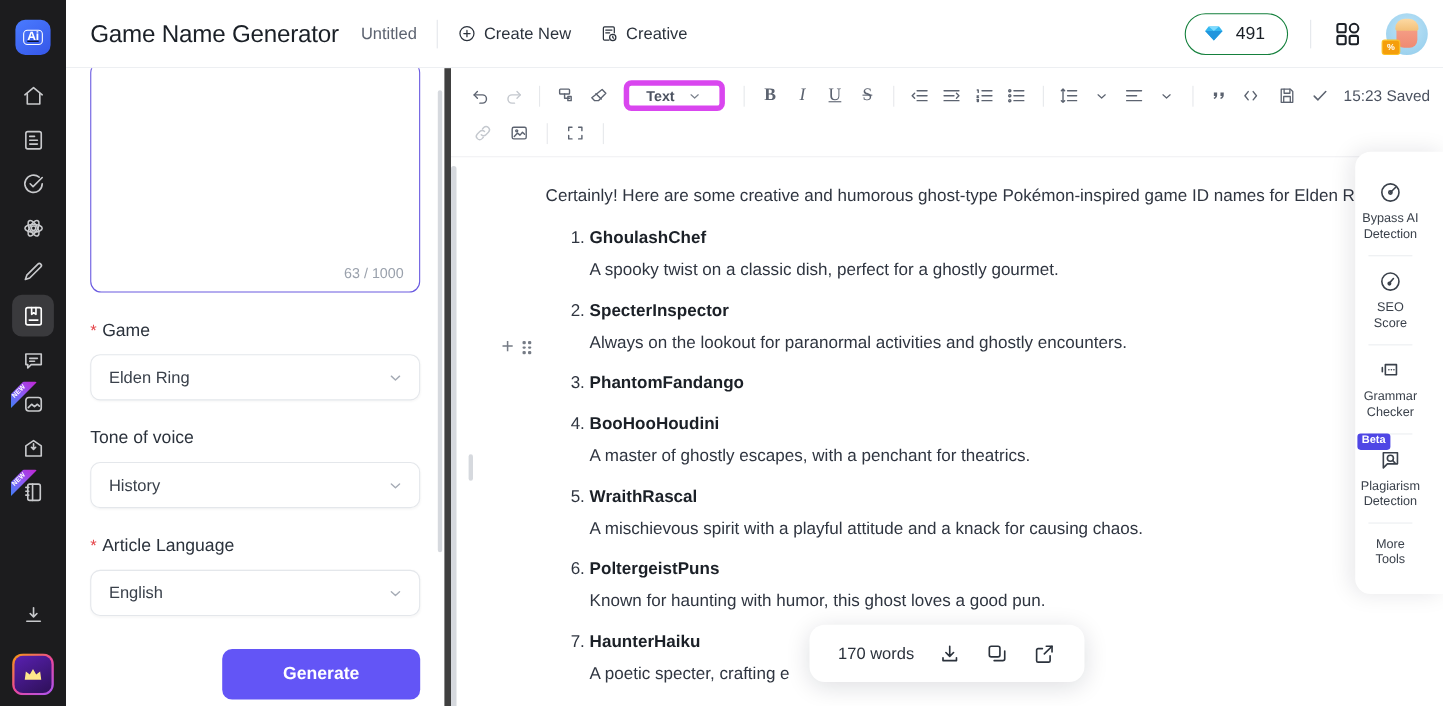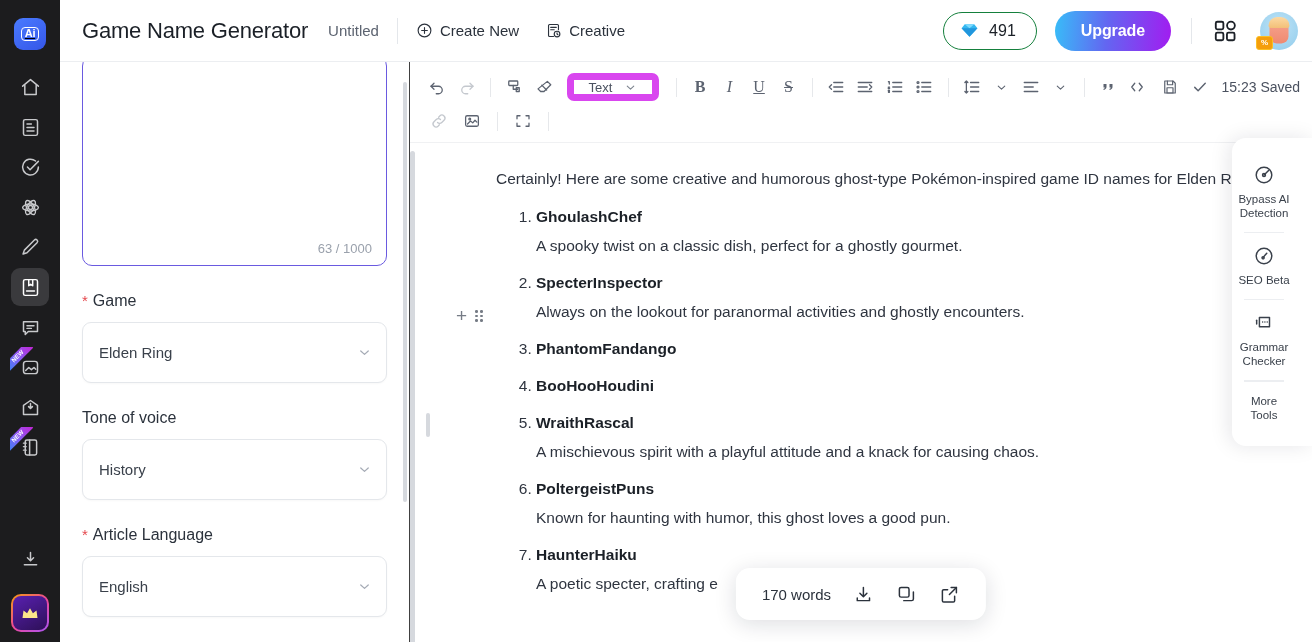--- a/index.html
+++ b/index.html
@@ -105,35 +105,35 @@
     color: #fff; font-size: 8px; font-weight: 700; border-radius: 3px;
     padding: 1px 4px; line-height: 10px; border: 1px solid #fbbf24;
   }
 
   
   .body { flex: 1; display: flex; min-height: 0; position: relative; }
 
   
   .form-panel {
     width: 350px; flex: 0 0 350px; background: #fff; position: relative;
-    padding: 0 22px; overflow: hidden; border-right: 1px solid #404040;
+    padding: 0 22px; overflow: hidden; border-right: 6px solid #404040;
   }
   .textarea-box {
     border: 1.6px solid #6a5ae0; border-radius: 10px; height: 210px;
     margin-top: -6px; position: relative; background: #fff;
   }
   .char-count {
     position: absolute; right: 14px; bottom: 9px; font-size: 13px; color: #9aa1ac;
   }
   .field-label {
     font-size: 16px; color: #2b323c; margin: 26px 0 12px 0; display: flex; gap: 5px; align-items: baseline;
   }
   .req { color: #e5484d; font-size: 15px; line-height: 10px; }
   .select {
-    height: 61px; border: 1px solid #e4e7eb; border-radius: 9px; background: #fff;
+    height: 42px; border: 1px solid #e4e7eb; border-radius: 9px; background: #fff;
     display: flex; align-items: center; padding: 0 14px 0 16px; justify-content: space-between;
     box-shadow: 0 1px 2px rgba(16,24,40,0.03);
   }
   .select .val { font-size: 15px; color: #3a414b; }
   .select svg { width: 15px; height: 15px; color: #a5abb5; }
   .gen-row { display: flex; justify-content: flex-end; margin-top: 30px; }
   .generate {
     width: 180px; height: 46px; border-radius: 9px; background: #6355f6;
     color: #fff; font-size: 16px; font-weight: 700;
     display: flex; align-items: center; justify-content: center;
@@ -151,23 +151,23 @@
   }
   .tb-row { display: flex; align-items: center; gap: 3px; height: 30px; }
   .tb-btn {
     width: 30px; height: 30px; border-radius: 6px; display: flex;
     align-items: center; justify-content: center; color: #5c6370;
   }
   .tb-btn svg { width: 18px; height: 18px; }
   .tb-btn.dim { color: #c4c8ce; }
   .tb-sep { width: 1px; height: 19px; background: #e6e8eb; margin: 0 7px; }
   .tb-select {
-    height: 28px; border: 7px solid #d946ef; border-radius: 7px; min-width: 92px;
+    height: 28px; border: 5px solid #d946ef; border-radius: 7px; min-width: 92px;
     display: flex; align-items: center; justify-content: center; gap: 12px;
-    padding: 0 10px; margin: 0 7px;
+    padding: 0 10px; margin: 0 7px; font-weight: bold;
   }
   .tb-select .t { font-size: 13px; color: #4b5260; }
   .tb-select svg { width: 13px; height: 13px; color: #7b828d; }
   .tb-btn.bold { font-weight: 700; font-size: 16px; font-family: "Liberation Serif", serif; }
   .tb-btn.ital { font-style: italic; font-size: 16px; font-family: "Liberation Serif", serif; }
   .tb-btn.under { font-size: 16px; text-decoration: underline; font-family: "Liberation Serif", serif; }
   .tb-btn.strike { font-size: 16px; text-decoration: line-through; font-family: "Liberation Serif", serif; }
   .saved {
     display: flex; align-items: center; gap: 12px; font-size: 14px;
     color: #4b5260; margin-left: 8px; white-space: nowrap;
@@ -350,21 +350,20 @@
       <div class="hspacer"></div>
 
       <div class="credits">
         <svg viewBox="0 0 24 24" width="19" height="19">
             <path d="M6 4h12l4 5-10 11L2 9Z" fill="#35b8f0"></path>
             <path d="M6 4h12l-6 5Z" fill="#7fdbff"></path>
             <path d="M2 9h20l-10 11Z" fill="#2196dd"></path>
           </svg>
         <span class="num">491</span>
       </div>
-      <div class="upgrade">Upgrade</div>
       <div class="hdiv2"></div>
       <svg class="grid-icon" viewBox="0 0 24 24" fill="none" stroke="currentColor" stroke-width="1.7">
           <rect x="3.5" y="3.5" width="7" height="7" rx="1.4"></rect>
           <circle cx="17.5" cy="7" r="3.6"></circle>
           <rect x="3.5" y="13.5" width="7" height="7" rx="1.4"></rect>
           <rect x="13.8" y="13.5" width="7" height="7" rx="1.4"></rect>
         </svg>
       <div class="avatar">
         <div class="face"></div>
         <div class="hair"></div>
@@ -581,20 +580,21 @@
               </li>
               <li>
                 <span class="name">SpecterInspector</span>
                 <span class="desc">Always on the lookout for paranormal activities and ghostly encounters.</span>
               </li>
               <li>
                 <span class="name">PhantomFandango</span>
               </li>
               <li>
                 <span class="name">BooHooHoudini</span>
+                <span class="desc">A master of ghostly escapes, with a penchant for theatrics.</span>
               </li>
               <li>
                 <span class="name">WraithRascal</span>
                 <span class="desc">A mischievous spirit with a playful attitude and a knack for causing chaos.</span>
               </li>
               <li>
                 <span class="name">PoltergeistPuns</span>
                 <span class="desc">Known for haunting with humor, this ghost loves a good pun.</span>
               </li>
               <li>
@@ -632,32 +632,41 @@
               </svg>
             <span class="lbl">Bypass AI Detection</span>
           </div>
           <div class="tool-div"></div>
           <div class="tool">
             <svg viewBox="0 0 24 24" fill="none" stroke="currentColor" stroke-width="1.6" stroke-linecap="round" stroke-linejoin="round">
                 <circle cx="12" cy="12" r="8.5"></circle>
                 <path d="M15 9 11 13.5"></path>
                 <circle cx="11" cy="14" r="1.2"></circle>
               </svg>
-            <span class="lbl">SEO Beta</span>
+            <span class="lbl">SEO Score</span>
           </div>
           <div class="tool-div"></div>
           <div class="tool">
             <svg viewBox="0 0 24 24" fill="none" stroke="currentColor" stroke-width="1.6" stroke-linecap="round" stroke-linejoin="round">
                 <path d="M7 6h11v10H7Z"></path>
                 <path d="M4 9v4"></path>
                 <path d="M10.5 11h.01M13 11h.01M15.5 11h.01"></path>
               </svg>
             <span class="lbl">Grammar Checker</span>
           </div>
           <div class="tool-div"></div>
+          <div class="tool">
+            <span class="beta">Beta</span>
+            <svg viewBox="0 0 24 24" fill="none" stroke="currentColor" stroke-width="1.6" stroke-linecap="round" stroke-linejoin="round">
+                <path d="M5 5h14v11H9l-4 4Z"></path>
+                <circle cx="12" cy="10.5" r="3"></circle>
+                <path d="M14.2 12.7 16.5 15"></path>
+              </svg>
+            <span class="lbl">Plagiarism Detection</span>
+          </div>
           <div class="tool-div"></div>
           <div class="tool">
             <span class="lbl">More Tools</span>
           </div>
         </div>
 
       </div>
     </div>
   </div>
 </div>

